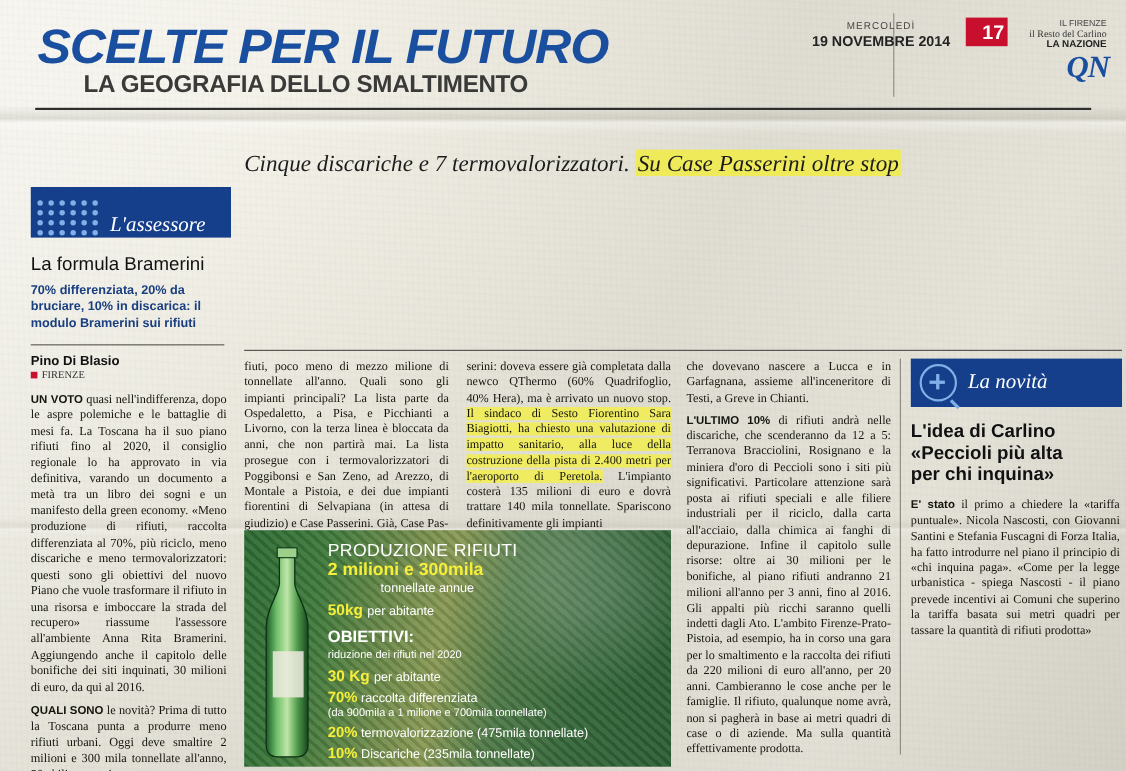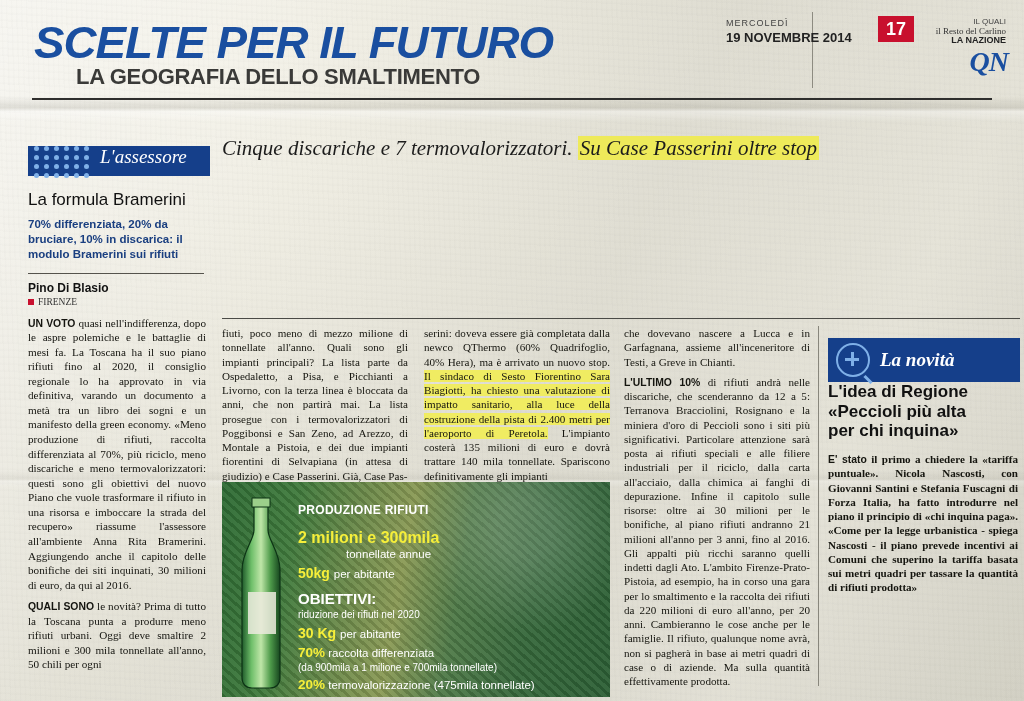--- a/index.html
+++ b/index.html
@@ -53,27 +53,27 @@
     font-size:22px;letter-spacing:-0.3px;
     color:#3a3a38;
     margin-left:40px;
   }
   .mast-rule{
     position:absolute;left:32px;top:98px;width:960px;height:2px;background:#2b2b2a;
   }
   .mast-right{
     position:absolute;right:18px;top:16px;width:280px;height:64px;
   }
-  .mr-dateblock{position:absolute;left:0;top:2px;width:150px;}
+  .mr-dateblock{position:absolute;left:0;top:2px;width:150px;text-align:center;}
   .mr-day{font-family:"Liberation Sans", sans-serif;font-size:9px;letter-spacing:1px;color:#444;}
   .mr-date{font-family:"Liberation Sans", sans-serif;font-size:13px;font-weight:bold;color:#222;margin-top:2px;}
   .mr-pagenum{
-    position:absolute;left:152px;top:0px;width:36px;height:26px;background:#c8102e;
+    position:absolute;left:152px;top:0px;width:26px;height:26px;background:#c8102e;
     color:#fff;font-family:"Liberation Sans", sans-serif;font-weight:bold;font-size:18px;
-    text-align:center;line-height:26px;
+    text-align:center;line-height:26px;padding-left:12px;
   }
   .mr-titles{position:absolute;left:188px;top:2px;width:92px;text-align:right;line-height:1.08;}
   .mr-t1{font-family:"Liberation Sans", sans-serif;font-size:8px;color:#444;}
   .mr-t2{font-family:"Liberation Serif", serif;font-size:9px;color:#333;}
   .mr-t3{font-family:"Liberation Sans", sans-serif;font-size:9px;font-weight:bold;color:#222;}
   .mr-qn{
     position:absolute;right:-2px;top:30px;
     font-family:"Liberation Serif", serif;font-style:italic;font-weight:bold;
     font-size:28px;color:#1a4fa0;letter-spacing:-1px;
   }
@@ -91,22 +91,22 @@
     margin-top:8px;
     font-family:"Liberation Serif", serif;
     font-style:italic;font-size:21px;color:#1c1c1c;
   }
   .hl{background:#eeea5a;padding:0 2px;}
   .head-rule{position:absolute;left:222px;top:318px;width:798px;height:1px;background:#4a4a46;}
 
   
   .rail{position:absolute;left:28px;top:146px;width:182px;}
   .assessore-bar{
-    position:relative;width:182px;height:30px;background:#153f8a;
-    display:flex;align-items:flex-start;
+    position:relative;width:182px;height:46px;background:#153f8a;
+    display:flex;align-items:flex-end;margin-top:24px;
   }
   .dots{
     width:58px;height:34px;margin-left:6px;
     display:grid;grid-template-columns:repeat(6,1fr);grid-template-rows:repeat(4,1fr);
     gap:2px;
   }
   .dots i{display:block;width:5px;height:5px;border-radius:50%;background:#7fb0e8;}
   .assessore-txt{
     color:#fff;font-family:"Liberation Serif", serif;font-style:italic;
     font-size:19px;margin-left:8px;
@@ -163,37 +163,37 @@
       radial-gradient(circle at 78% 22%, rgba(255,255,255,0.16) 0 8%, rgba(0,0,0,0) 30%),
       repeating-linear-gradient(42deg, rgba(0,0,0,0.10) 0 3px, rgba(255,255,255,0.05) 3px 7px);
     pointer-events:none;
   }
   .bottle{
     position:absolute;left:6px;top:14px;width:66px;height:196px;
     z-index:2;
   }
   .info-txt{position:absolute;left:76px;top:10px;width:306px;color:#fff;z-index:3;}
   .ig-title{
-    font-family:"Liberation Sans", sans-serif;font-weight:bold;font-size:12px;letter-spacing:0.3px;margin-top:11px;
+    font-family:"Liberation Sans", sans-serif;font-weight:normal;font-size:16px;letter-spacing:0.3px;
   }
   .ig-big{
-    margin-top:12px;font-family:"Liberation Sans", sans-serif;font-weight:bold;font-size:16px;color:#f6ef3a;
+    margin-top:0;font-family:"Liberation Sans", sans-serif;font-weight:bold;font-size:16px;color:#f6ef3a;
   }
   .ig-small{font-family:"Liberation Sans", sans-serif;font-size:11.5px;margin-top:1px;padding-left:48px;}
   .ig-kg{margin-top:5px;font-family:"Liberation Sans", sans-serif;font-weight:bold;font-size:14px;color:#f6ef3a;}
   .ig-kg span{color:#fff;font-weight:normal;font-size:11.5px;}
   .ig-ob{margin-top:9px;font-family:"Liberation Sans", sans-serif;font-weight:bold;font-size:15px;}
   .ig-line{margin-top:4px;font-family:"Liberation Sans", sans-serif;font-size:11.5px;}
   .ig-line b{color:#f6ef3a;font-size:13.5px;}
   .ig-ind{margin-top:2px;font-family:"Liberation Sans", sans-serif;font-size:10px;}
 
   
   .novita-bar{
-    position:absolute;left:828px;top:338px;width:192px;height:44px;background:#153f8a;
-    display:flex;align-items:center;font-weight:bold;
+    position:absolute;left:828px;top:326px;width:192px;height:44px;background:#153f8a;
+    display:flex;align-items:center;
   }
   .plus-icon{
     width:30px;height:30px;border:2px solid #7fb0e8;border-radius:50%;
     margin-left:8px;position:relative;
   }
   .plus-icon:before,.plus-icon:after{
     content:"";position:absolute;background:#7fb0e8;
   }
   .plus-icon:before{left:7px;top:12.5px;width:14px;height:3px;}
   .plus-icon:after{left:12.5px;top:7px;width:3px;height:14px;}
@@ -201,21 +201,21 @@
     position:absolute;right:-5px;bottom:-6px;width:10px;height:3px;background:#7fb0e8;
     transform:rotate(45deg);
   }
   .novita-txt{color:#fff;font-family:"Liberation Serif", serif;font-style:italic;font-size:19px;margin-left:10px;}
   .novita-h{
     position:absolute;left:828px;top:382px;width:194px;
     font-family:"Liberation Sans", sans-serif;font-weight:bold;font-size:17px;line-height:1.16;color:#111;
   }
   .novita-body{
     position:absolute;left:828px;top:452px;width:190px;
-    font-family:"Liberation Serif", serif;font-size:11.1px;line-height:1.285;color:#15150f;text-align:justify;font-weight:bold;
+    font-family:"Liberation Serif", serif;font-size:11.1px;line-height:1.285;color:#15150f;text-align:justify;
   }
   .novita-body p{margin:0 0 6px 0;}
   .novita-body b{font-family:"Liberation Sans", sans-serif;font-size:10.4px;}
   .vrule{position:absolute;width:1px;background:#88867c;}
 </style>
 </head>
 <body>
 
 <div class="page">
   <div class="grain"></div>
@@ -224,21 +224,21 @@
     <div class="mast-title">SCELTE PER IL FUTURO</div>
     <div class="mast-sub">LA GEOGRAFIA DELLO SMALTIMENTO</div>
     <div class="mast-vrule"></div>
     <div class="mast-right">
       <div class="mr-dateblock">
         <div class="mr-day">MERCOLEDÌ</div>
         <div class="mr-date">19 NOVEMBRE 2014</div>
       </div>
       <div class="mr-pagenum">17</div>
       <div class="mr-titles">
-        <div class="mr-t1">IL QUALI</div>
+        <div class="mr-t1">IL FIRENZE</div>
         <div class="mr-t2">il Resto del Carlino</div>
         <div class="mr-t3">LA NAZIONE</div>
       </div>
       <div class="mr-qn">QN</div>
     </div>
     <div class="mast-rule"></div>
   </div>
   <div class="fold"></div>
   <div class="fold2"></div>
 
@@ -354,20 +354,20 @@
   </div>
 
   <div class="vrule" style="left:818px;top:326px;height:360px;"></div>
   <div class="novita-bar">
     <div class="plus-icon">
         <i></i>
       </div>
     <div class="novita-txt">La novità</div>
   </div>
   <div class="novita-h">
-    <div>L'idea di Regione</div>
+    <div>L'idea di Carlino</div>
     <div>«Peccioli più alta</div>
     <div>per chi inquina»</div>
   </div>
   <div class="novita-body">
     <p><b>E' stato</b> il primo a chiedere la «tariffa puntuale». Nicola Nascosti, con Giovanni Santini e Stefania Fuscagni di Forza Italia, ha fatto introdurre nel piano il principio di «chi inquina paga». «Come per la legge urbanistica - spiega Nascosti - il piano prevede incentivi ai Comuni che superino la tariffa basata sui metri quadri per tassare la quantità di rifiuti prodotta»</p>
   </div>
 </div>
 
 </body></html>

